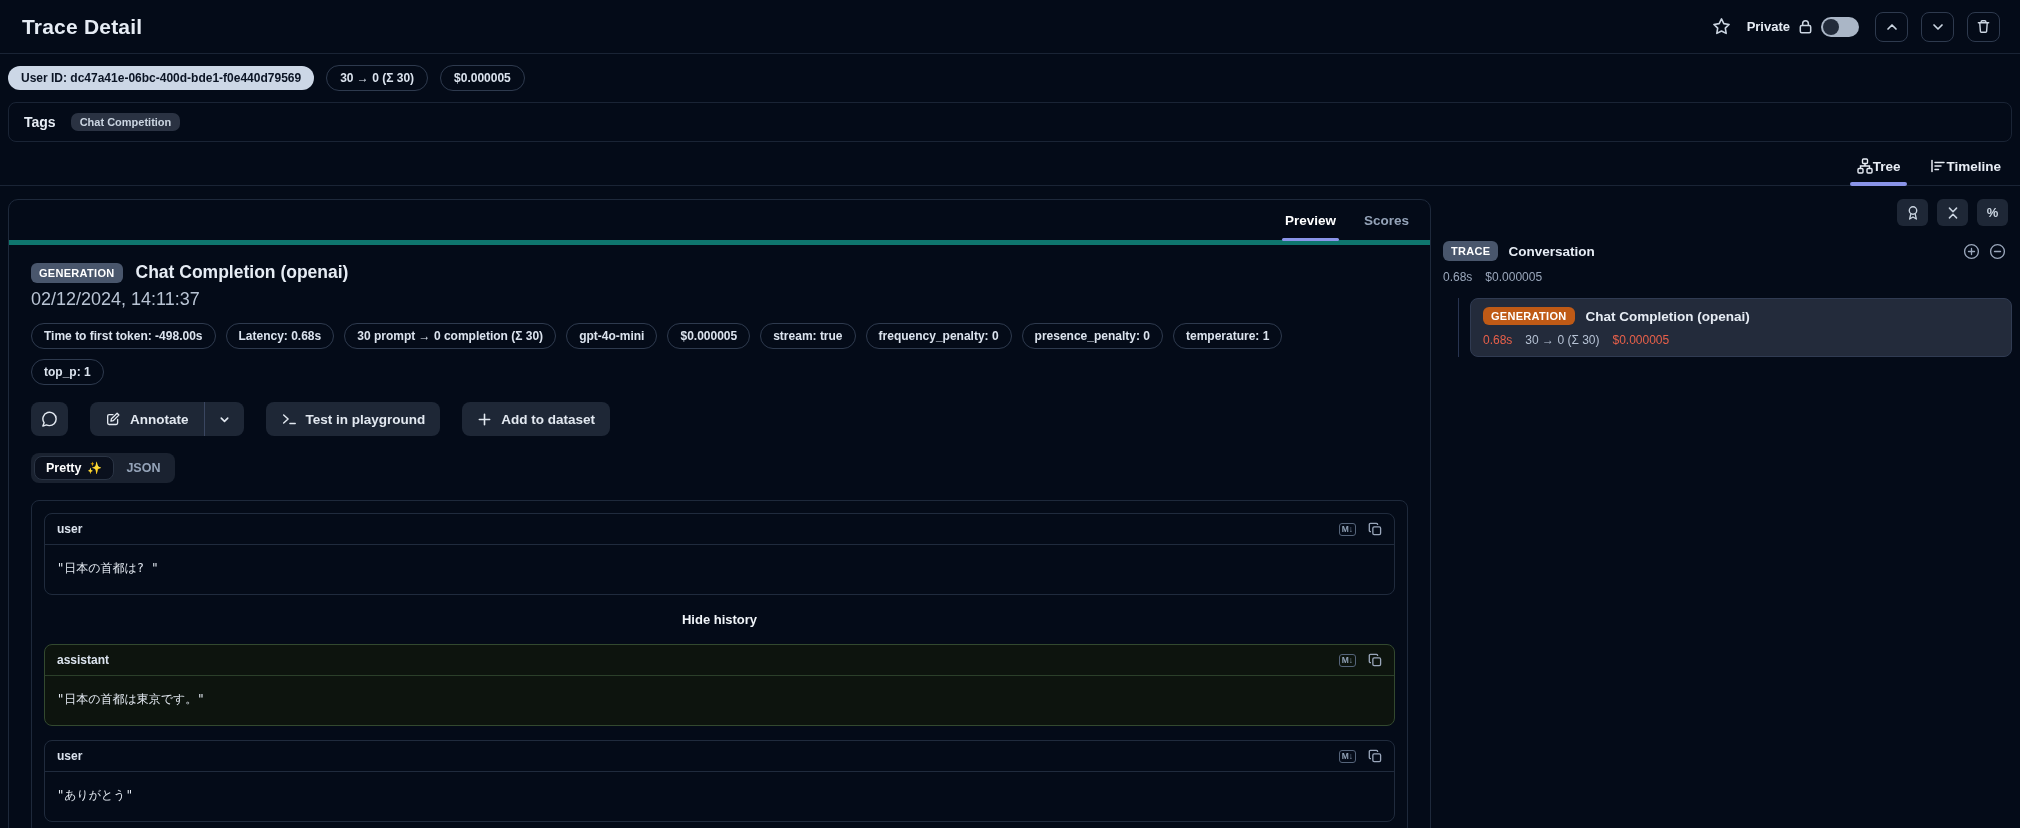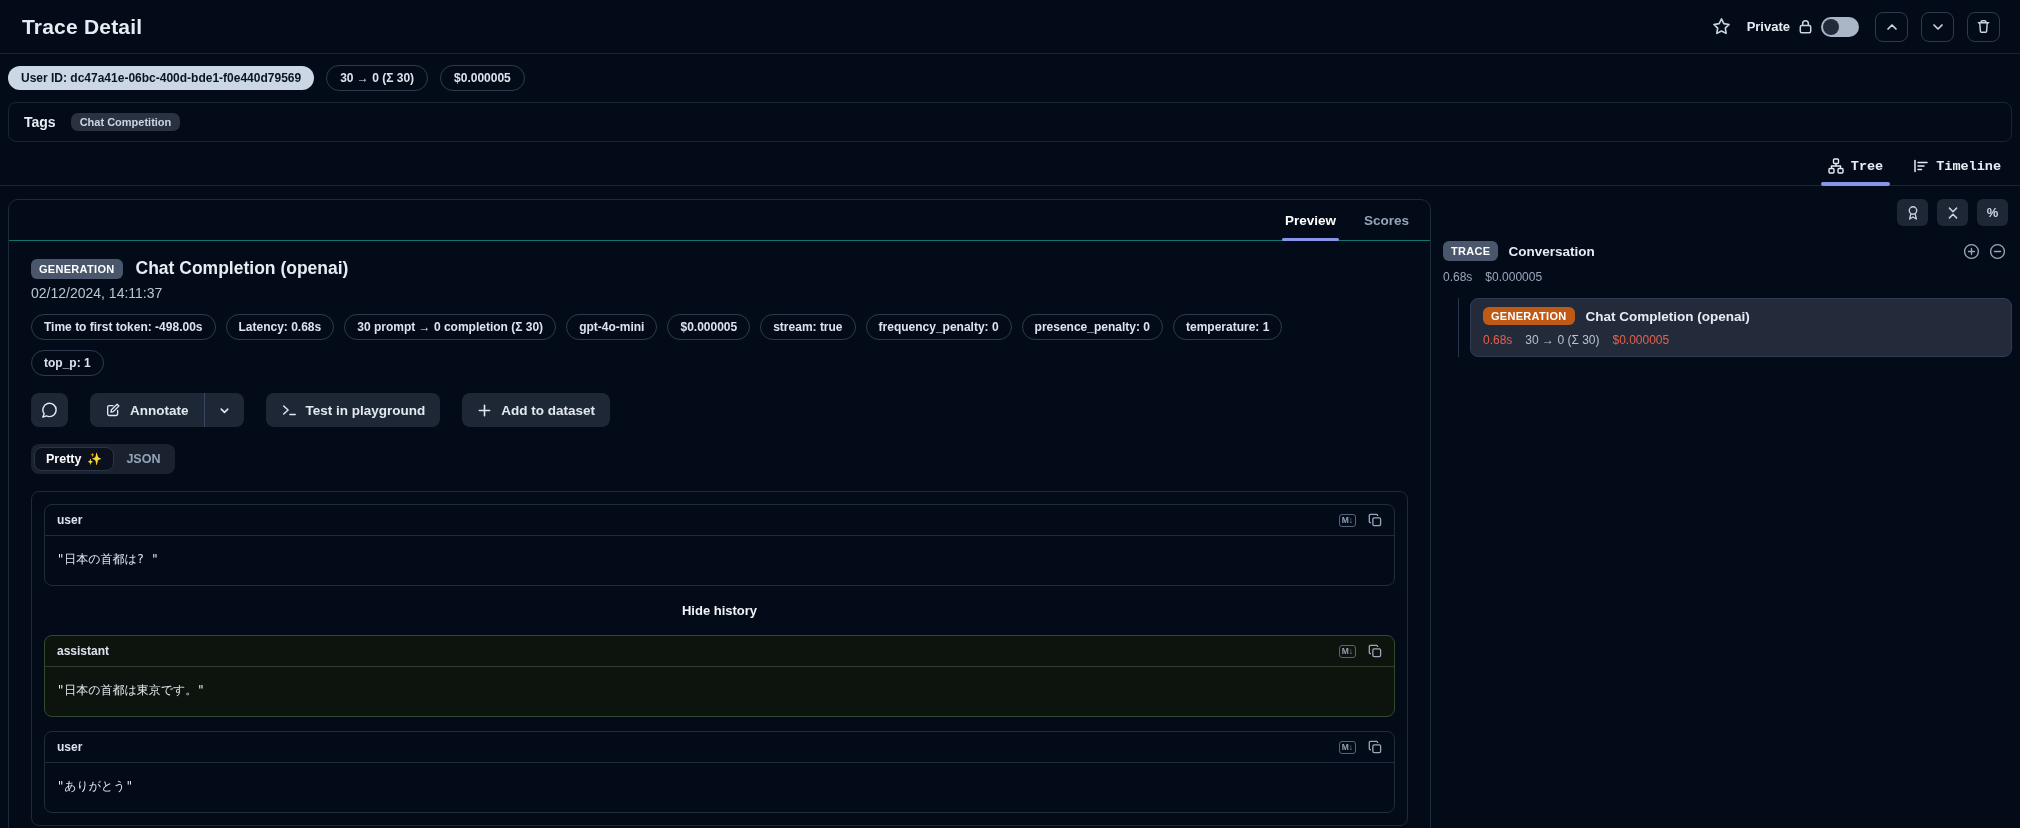--- a/index.html
+++ b/index.html
@@ -28,37 +28,37 @@
   .pill-light { background:#ccd7e6; color:#0b1424; }
   .pill-line  { border:1px solid #2e3a4e; color:#dbe3ee; }
 
   
   .tags-box { margin:2px 8px 0; height:40px; border:1px solid #1a2435; border-radius:8px; display:flex; align-items:center; gap:15px; padding:8px 15px; }
   .tags-label { font-size:14px; font-weight:700; }
   .tag-chip { background:#2a3242; color:#cbd5e1; font-size:11px; font-weight:700; padding:3px 9px; border-radius:7px; cursor:pointer; }
 
   
   .view-tabs { display:flex; justify-content:flex-end; align-items:flex-end; gap:28px; padding:10px 18px 0; border-bottom:1px solid #1a2435; margin-top:4px; }
-  .view-tab { display:flex; align-items:center; gap:7px; font-size:13.5px; font-weight:600; color:#e8edf5; padding:2px 1px 11px; position:relative; cursor:pointer;font-family:Liberation Mono, monospace; }
+  .view-tab { display:flex; align-items:center; font-size:13.5px; font-weight:600; color:#e8edf5; padding:2px 1px 11px; position:relative; cursor:pointer; }
   .view-tab.active::after { content:""; position:absolute; left:-6px; right:-6px; bottom:-1px; height:4px; border-radius:3px; background:#8a94e8; }
 
   
   .content { display:flex; align-items:flex-start; gap:12px; padding:13px 8px 0; }
 
   .main-card { width:1423px; min-width:1423px; border:1px solid #1e293b; border-radius:10px; height:700px; overflow:hidden; }
-  .card-tabs { display:flex; justify-content:flex-end; gap:26px; padding:0 20px; border-bottom:1px solid #0f766e; }
+  .card-tabs { display:flex; justify-content:flex-end; gap:26px; padding:0 20px; border-bottom:5px solid #0f766e; }
   .card-tab { font-size:13.5px; font-weight:600; color:#94a3b8; padding:13px 1px 12px; position:relative; cursor:pointer; }
   .card-tab.active { color:#ffffff; }
   .card-tab.active::after { content:""; position:absolute; left:-2px; right:-2px; bottom:-1px; height:3px; border-radius:2px; background:#8a94e8; }
   .card-body { padding:17px 22px; }
 
   .obs-title-row { display:flex; align-items:center; gap:13px; }
   .type-badge { background:#49566c; color:#fff; font-size:11px; font-weight:700; letter-spacing:.3px; padding:4px 8px; border-radius:6px; }
   .obs-title { font-size:17.5px; font-weight:700; }
-  .obs-time { margin-top:6px; font-size:14px; color:#b9c4d4; }
+  .obs-time { margin-top:6px; font-size:18px; color:#b9c4d4; }
 
   .chip-row { display:flex; flex-wrap:wrap; gap:10px; margin-top:13px; }
   .chip { border:1px solid #2e3a4e; border-radius:999px; padding:5px 12px; font-size:12px; font-weight:600; color:#dbe3ee; white-space:nowrap; }
 
   .actions-row { display:flex; align-items:center; gap:22px; margin-top:17px; }
   .act-btn { background:#1e2736; border:none; border-radius:8px; height:34px; display:flex; align-items:center; gap:9px; padding:0 15px; font-size:13.5px; font-weight:600; color:#e2e8f0; cursor:pointer; font-family:inherit; }
   .act-icon-only { padding:0 10px; }
   .split { display:flex; background:#1e2736; border-radius:8px; overflow:hidden; }
   .split .act-btn { border-radius:0; background:transparent; }
   .split .caret-part { border-left:1px solid #3a4660; padding:0 13px; }

